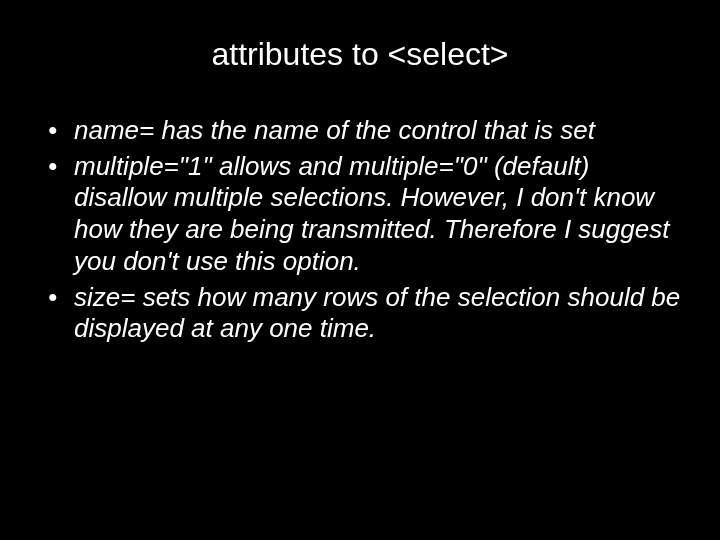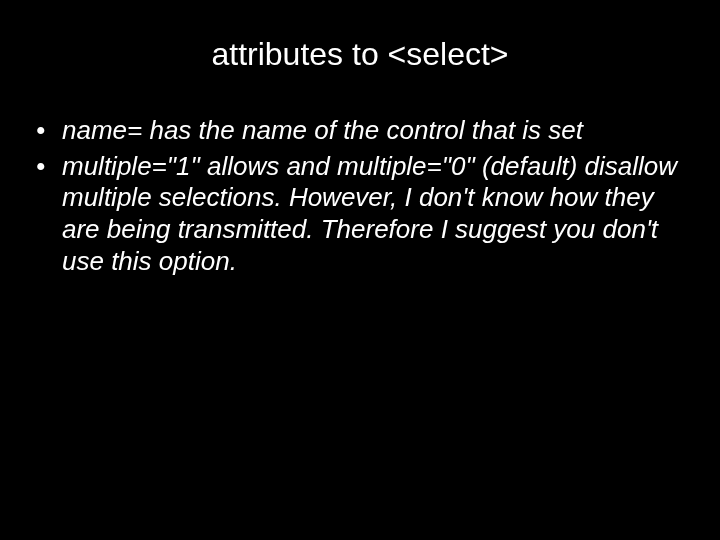--- a/index.html
+++ b/index.html
@@ -11,21 +11,21 @@
       width: 720px;
       height: 540px;
       background: #000000;
       color: #ffffff;
       font-family: Arial, Helvetica, sans-serif;
       overflow: hidden;
     }
     .slide {
       width: 100%;
       height: 100%;
-      padding: 30px 24px;
+      padding: 30px 36px;
     }
     .title {
       font-size: 32px;
       font-weight: normal;
       text-align: center;
       margin-bottom: 42px;
       margin-top: 6px;
     }
     .bullets {
       list-style: none;
@@ -48,14 +48,15 @@
     }
   </style>
 </head>
 <body>
 
 <div class="slide">
   <h1 class="title">attributes to &lt;select&gt;</h1>
   <ul class="bullets">
     <li>name= has the name of the control that is set</li>
     <li>multiple="1" allows and multiple="0" (default) disallow multiple selections. However, I don't know how they are being transmitted. Therefore I suggest you don't use this option.</li>
+    <li>size= sets how many rows of the selection should be displayed at any one time.</li>
   </ul>
 </div>
 
 </body></html>

